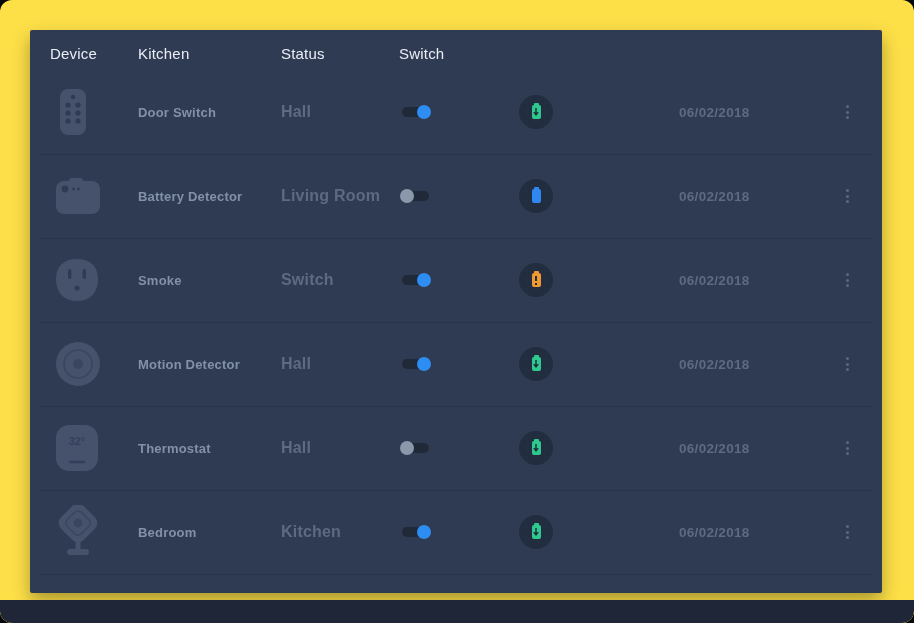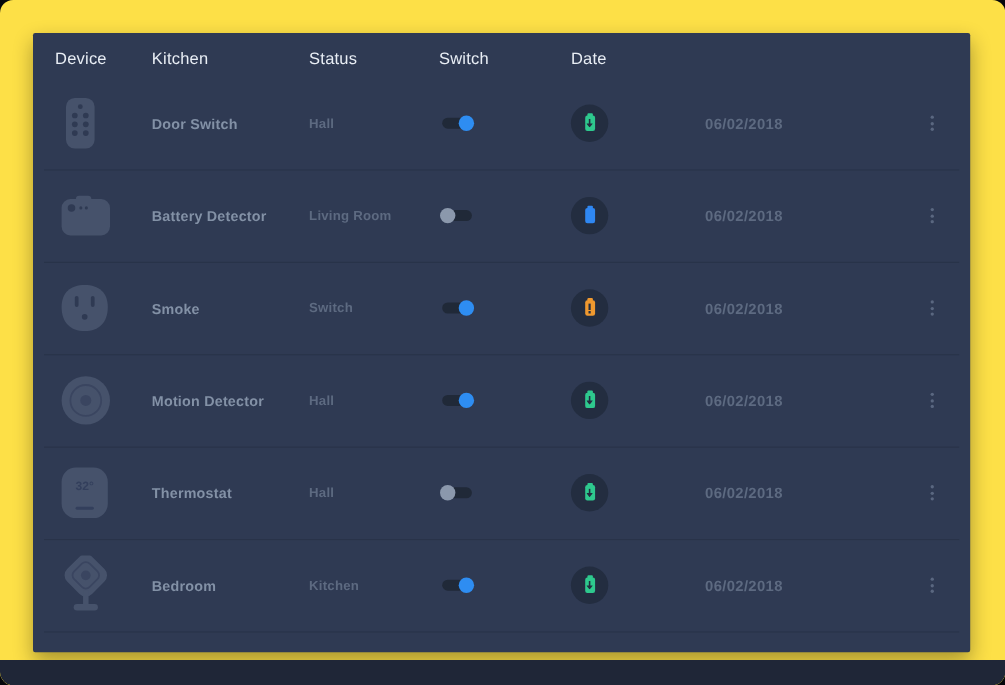--- a/index.html
+++ b/index.html
@@ -7,22 +7,22 @@
   .bottom-strip{position:absolute;left:0;bottom:0;width:100%;height:23px;background:#1f2637;border-radius:0 0 12px 12px;}
   .card{position:absolute;left:30px;top:30px;width:852px;height:563px;background:#2f3a53;border-radius:2px;
         box-shadow:0 8px 18px rgba(0,0,0,0.32);}
   .grid-row{display:grid;grid-template-columns:88px 143px 118px 120px 122px 1fr 30px;align-items:center;padding:0 20px;}
   .table-header{height:34px;padding-top:6px;}
   .col-label{color:#e9eef5;font-size:15px;letter-spacing:.2px;}
   .table-row{height:84px;position:relative;font-weight:bold;}
   .table-row::after{content:"";position:absolute;left:10px;right:10px;bottom:-1px;height:1px;background:#293349;}
   .device-cell{display:flex;align-items:center;justify-content:flex-start;padding-left:4px;}
   .name-text{color:#8391a6;font-size:13px;letter-spacing:.2px;}
-  .muted-text{color:#5d6a81;font-size:12px;letter-spacing:.2px;}
-  .date-text{color:#5d6a81;font-size:13.5px;letter-spacing:.3px;}
+  .muted-text{color:#5d6a81;font-size:16px;letter-spacing:.2px;}
+  .date-text{color:#5d6a81;font-size:13.5px;letter-spacing:.3px;margin-left:38px;}
 
   
   .toggle{width:27px;height:10px;border-radius:5px;background:#202938;position:relative;margin-left:3px;cursor:pointer;}
   .toggle .knob{position:absolute;top:-2px;width:14px;height:14px;border-radius:50%;}
   .toggle.on .knob{right:-2px;background:#2e8df2;}
   .toggle.off .knob{left:-2px;background:#8b98ac;}
 
   
   .battery-badge{width:34px;height:34px;border-radius:50%;background:#232d40;display:flex;align-items:center;justify-content:center;}
   .batt{position:relative;width:9px;height:14px;border-radius:2px;display:flex;align-items:center;justify-content:center;}
@@ -45,21 +45,20 @@
 <body>
 
 <div class="page">
   <div class="card">
 
     <div class="grid-row table-header">
       <span class="col-label">Device</span>
       <span class="col-label">Kitchen</span>
       <span class="col-label">Status</span>
       <span class="col-label">Switch</span>
-      <span class="col-label">Date</span>
       <span></span>
     </div>
 
     <div class="grid-row table-row">
       <div class="device-cell">
         <svg class="icon-svg" width="38" height="52" viewBox="0 0 38 52">
           <rect x="6" y="3" width="26" height="46" rx="8" fill="#46526b"></rect>
           <circle cx="19" cy="11" r="2.2" fill="#2f3a53"></circle>
           <circle cx="14" cy="19" r="2.6" fill="#2f3a53"></circle>
             <circle cx="24" cy="19" r="2.6" fill="#2f3a53"></circle>

